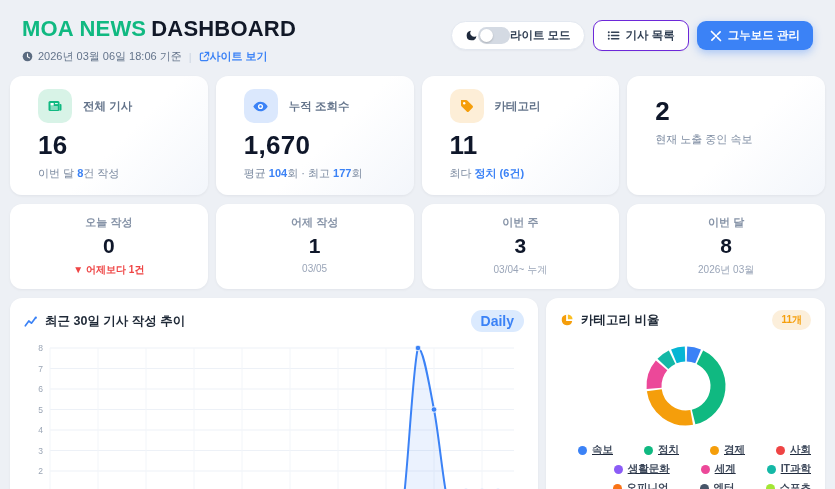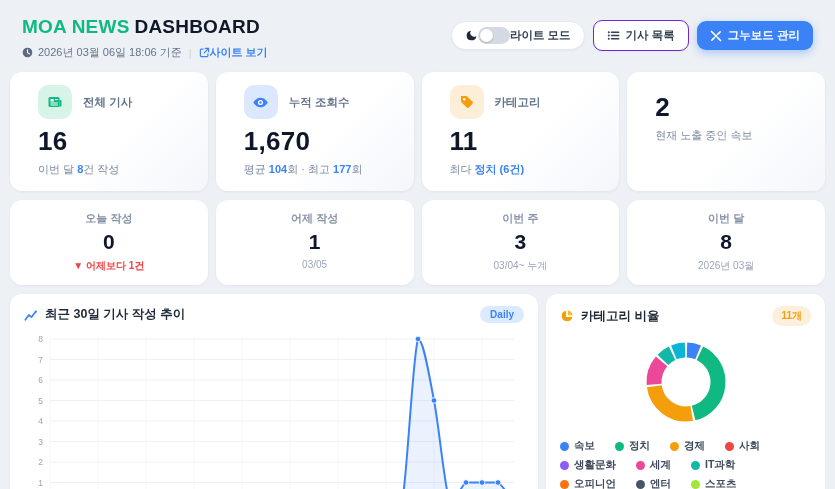--- a/index.html
+++ b/index.html
@@ -2,21 +2,21 @@
 <html><head>
 <meta charset="utf-8">
 <style>
   * { margin:0; padding:0; box-sizing:border-box; }
   html,body { width:835px; height:489px; overflow:hidden; }
   body { background:#edf0f5; font-family:"Liberation Sans", sans-serif; color:#1e293b; }
   .page { padding:12px 10px 0; }
 
   
   .topbar { display:flex; justify-content:space-between; align-items:flex-start; padding:4px 12px 2px; }
-  .title-line { font-size:19px; font-weight:800; letter-spacing:.2px; }
+  .title-line { font-size:22px; font-weight:800; letter-spacing:.2px; }
   .title-green { color:#10b981; }
   .title-dark { color:#111827; margin-left:5px; }
   .meta-line { display:flex; align-items:center; gap:5px; margin-top:7px; font-size:11px; color:#64748b; }
   .meta-sep { color:#cbd5e1; margin:0 2px; }
   .site-link { color:#3b82f6; font-weight:700; display:inline-flex; align-items:center; cursor:pointer; }
   .controls { display:flex; gap:8px; align-items:center; margin-top:4px; }
   .pill { display:flex; align-items:center; gap:0; background:#fff; border:1px solid #e3e8f0; border-radius:999px; padding:5px 13px; box-shadow:0 1px 2px rgba(15,23,42,.04); }
   .pill-label { font-size:11.5px; font-weight:700; color:#334155; }
   .switch { width:32px; height:17px; border-radius:999px; background:#d4dae3; position:relative; cursor:pointer; }
   .switch .knob { position:absolute; left:2px; top:2px; width:13px; height:13px; border-radius:50%; background:#fff; box-shadow:0 1px 2px rgba(0,0,0,.2); }
@@ -42,26 +42,26 @@
   .mini-value { font-size:21px; font-weight:800; color:#0f172a; margin-top:5px; line-height:1; }
   .mini-sub { font-size:10px; margin-top:7px; }
   .sub-gray { color:#9aa5b8; }
   .sub-red { color:#ef4444; font-weight:700; }
 
   
   .bottom-grid { display:grid; grid-template-columns:528px 1fr; gap:8px; margin-top:9px; }
   .panel { background:#fff; border-radius:12px; padding:12px 14px; box-shadow:0 1px 3px rgba(15,23,42,.05); height:270px; }
   .panel-head { display:flex; justify-content:space-between; align-items:center; }
   .panel-title { display:flex; align-items:center; gap:7px; font-size:12.5px; font-weight:700; color:#1f2937; }
-  .badge-blue { background:#dbeafe; color:#3b82f6; font-size:10px; font-weight:700; border-radius:999px; padding:3px 10px; }
+  .badge-blue { background:#dbeafe; color:#3b82f6; font-size:14px; font-weight:700; border-radius:999px; padding:3px 10px; }
   .badge-orange { background:#fcefdb; color:#f59e0b; font-size:10px; font-weight:700; border-radius:999px; padding:3px 9px; }
   .chart-wrap { margin-top:8px; }
   .donut-wrap { display:flex; justify-content:center; margin-top:4px; }
   .legend { margin-top:5px; display:flex; flex-direction:column; gap:5px; }
-  .lrow { display:flex; justify-content:flex-start; gap:20px; }
+  .lrow { display:flex; justify-content:flex-end; gap:31px;text-decoration:underline; }
   .litem { display:flex; align-items:center; gap:5px; font-size:10.5px; font-weight:600; color:#3f4a5c; }
   .ldot { width:9px; height:9px; border-radius:50%; display:inline-block; }
   svg { display:block; }
 </style>
 </head>
 <body>
 
 <div class="page">
 
   <div class="topbar">

